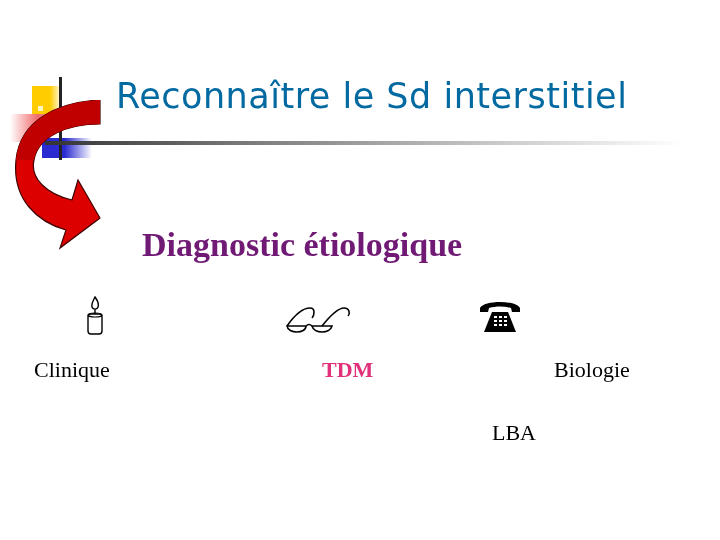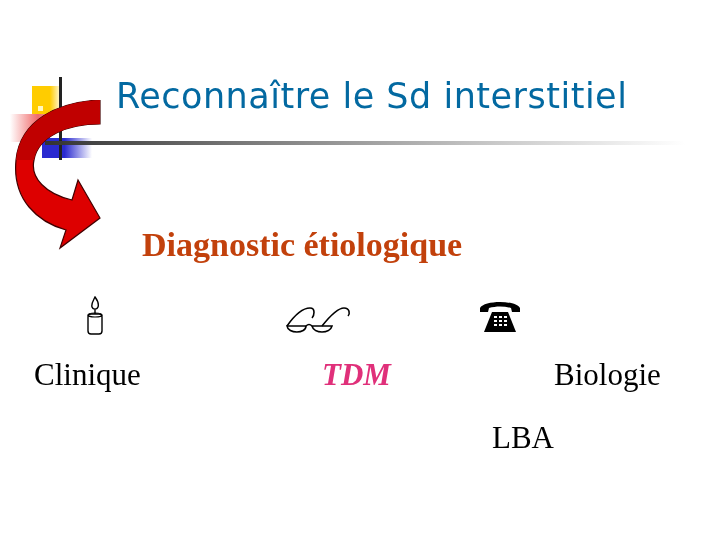--- a/index.html
+++ b/index.html
@@ -6,24 +6,24 @@
     body { width:720px; height:540px; background:#ffffff; position:relative; overflow:hidden; font-family:"DejaVu Sans", sans-serif; }
     .deco { position:absolute; }
     .sq-yellow { left:32px; top:86px; width:30px; height:28px; background:linear-gradient(90deg,#ffcc00 0%,#ffcc00 60%,rgba(255,204,0,0) 100%); }
     .sq-yellow-dot { left:38px; top:106px; width:5px; height:5px; background:#fff7c0; }
     .sq-red { left:10px; top:114px; width:40px; height:28px; background:linear-gradient(90deg,rgba(240,80,80,0) 0%,#f06a6a 70%,#f3a0a0 100%); }
     .sq-blue { left:42px; top:138px; width:50px; height:20px; background:linear-gradient(90deg,#2a2ad0 0%,#2a2ad0 45%,rgba(42,42,208,0) 100%); }
     .vline { left:59px; top:77px; width:3px; height:83px; background:#222; }
     .hline { left:45px; top:141px; width:640px; height:4px; background:linear-gradient(90deg,#333 0%,#777 30%,#c8c8c8 70%,rgba(230,230,230,0) 100%); }
     .arrow { left:8px; top:100px; width:100px; height:160px; }
     .title { position:absolute; left:116px; top:76px; font-family:"DejaVu Sans", sans-serif; font-size:35px; color:#0369a1; letter-spacing:0.5px; white-space:nowrap; }
-    .subtitle { position:absolute; left:142px; top:226px; font-family:"Liberation Serif", serif; font-weight:bold; font-size:34px; color:#c2410c; white-space:nowrap; }
+    .subtitle { position:absolute; left:142px; top:226px; font-family:"Liberation Serif", serif; font-weight:bold; font-size:34px; color:#701a75; white-space:nowrap; }
     .icon { position:absolute; }
-    .label { position:absolute; font-family:"Liberation Serif", serif; font-size:31px; white-space:nowrap; color:#000; }
-    .tdm { color:#e0307a; font-weight:bold;font-style:italic; }
+    .label { position:absolute; font-family:"Liberation Serif", serif; font-size:22px; white-space:nowrap; color:#000; }
+    .tdm { color:#e0307a; font-weight:bold; }
   </style>
 </head>
 <body>
 
 <div class="deco sq-yellow"></div>
 <div class="deco sq-yellow-dot"></div>
 <div class="deco sq-red"></div>
 <div class="deco sq-blue"></div>
 <div class="deco vline"></div>
 <div class="deco hline"></div>

